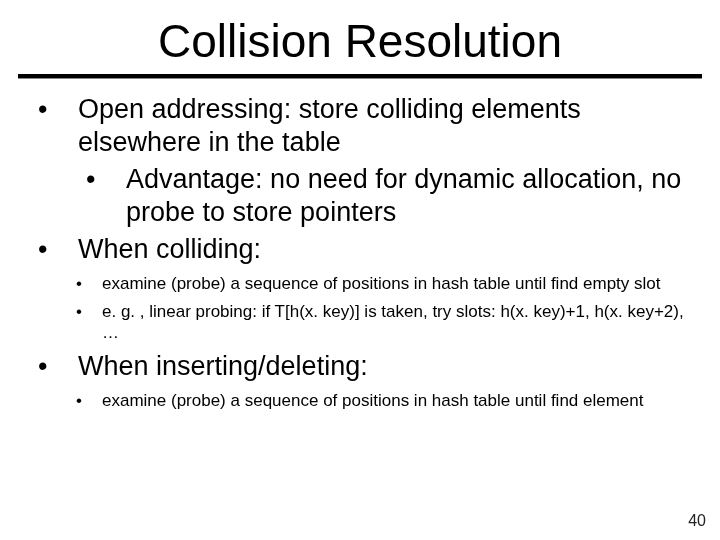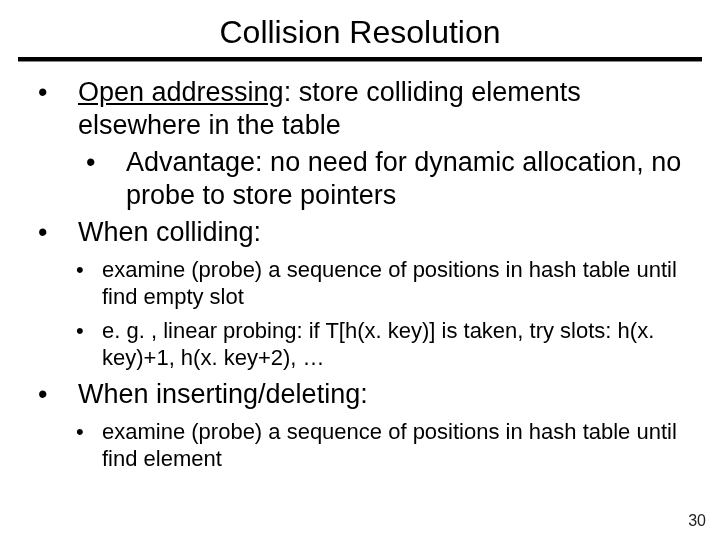--- a/index.html
+++ b/index.html
@@ -13,21 +13,21 @@
     overflow: hidden;
   }
   .slide {
     position: relative;
     width: 720px;
     height: 540px;
     box-sizing: border-box;
   }
   .title {
     text-align: center;
-    font-size: 32px;
+    font-size: 46px;
     padding-top: 14px;
     padding-bottom: 6px;
   }
   .rule {
     height: 4px;
     background: #000;
     margin: 0 18px 14px 18px;
     border-bottom: 1px solid #888;
   }
   .content {
@@ -67,33 +67,32 @@
     left: 8px;
     top: 0;
   }
   .lvl2s {
     margin-top: 6px;
     margin-left: -6px;
   }
   .lvl2s > li {
     position: relative;
     padding-left: 30px;
-    font-size: 22px;
+    font-size: 17px;
     line-height: 1.22;
     margin-bottom: 6px;
     margin-top: 8px;
   }
   .lvl2s > li::before {
     content: "•";
     position: absolute;
     left: 4px;
     top: 0;
   }
   .under {
-    text-decoration: underline;
   }
   .pagenum {
     position: absolute;
     right: 14px;
     bottom: 10px;
     font-size: 16px;
     color: #222;
   }
 </style>
 </head>
@@ -124,14 +123,14 @@
       <li>
         <span>When inserting/deleting:</span>
         <ul class="lvl2s">
           <li>examine (probe) a sequence of positions in hash table until find element</li>
         </ul>
       </li>
 
     </ul>
   </div>
 
-  <div class="pagenum">30</div>
+  <div class="pagenum">40</div>
 </div>
 
 </body></html>

